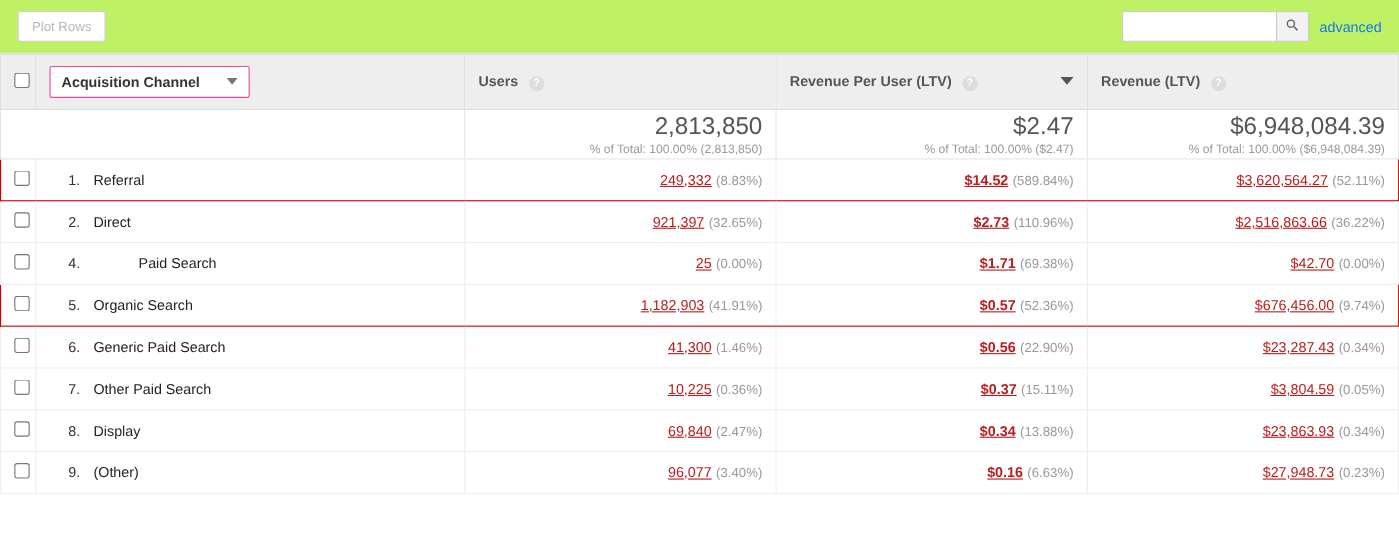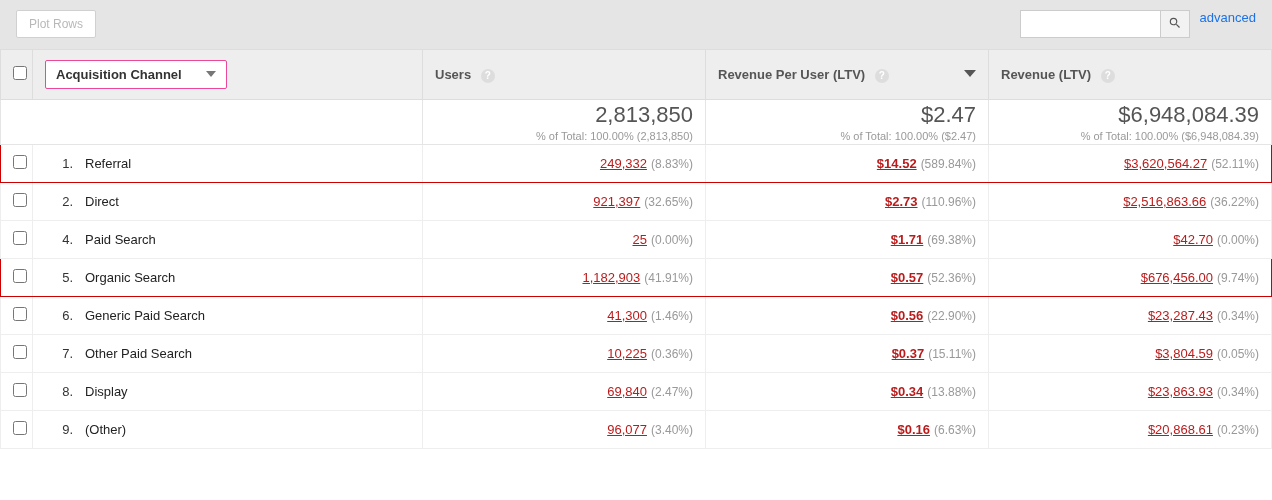--- a/index.html
+++ b/index.html
@@ -1,17 +1,17 @@
 <!DOCTYPE html>
 <html><head>
 <meta charset="utf-8">
 <style>
   * { box-sizing: border-box; margin: 0; padding: 0; }
   body { font-family: Arial, Helvetica, sans-serif; font-size: 13px; color: #333; background: #fff; width: 1272px; }
-  .toolbar { display: flex; align-items: flex-start; padding: 10px 16px; background: #e5e5e5; border-bottom: 1px solid #e5e5e5; }
+  .toolbar { display: flex; align-items: center; padding: 10px 16px; background: #bef264; border-bottom: 1px solid #e5e5e5; }
   .plot-rows-btn { padding: 6px 12px; border: 1px solid #d0d0d0; background: #fff; color: #b8b8b8; font-size: 12px; border-radius: 2px; cursor: not-allowed; }
   .spacer { flex: 1; }
   .search-box { display: flex; align-items: stretch; }
   .search-input { width: 140px; border: 1px solid #ccc; border-right: none; padding: 4px 6px; font-size: 12px; height: 28px; }
   .search-btn { width: 30px; height: 28px; border: 1px solid #ccc; background: #f2f2f2; display: flex; align-items: center; justify-content: center; cursor: pointer; }
   .search-btn svg { width: 14px; height: 14px; fill: #555; }
   .advanced-link { margin-left: 10px; color: #1a73e8; font-size: 13px; cursor: pointer; }
   table { width: 100%; border-collapse: collapse; table-layout: fixed; }
   col.cb-col { width: 32px; }
   col.dim-col { width: 390px; }
@@ -124,21 +124,21 @@
       </tr>
       <tr class="data-row">
         <td class="cb-cell"><input type="checkbox" style=""></td>
         <td class="name-cell"><span style="display:inline-block;width:28px;text-align:right;margin-right:12px;color:#333;">2.</span><span style="cursor:pointer;">Direct</span></td>
         <td class="metric-cell"><span class="metric-main">921,397</span><span class="metric-pct">(32.65%)</span></td>
         <td class="metric-cell"><span class="metric-main metric-bold">$2.73</span><span class="metric-pct">(110.96%)</span></td>
         <td class="metric-cell"><span class="metric-main">$2,516,863.66</span><span class="metric-pct">(36.22%)</span></td>
       </tr>
       <tr class="data-row">
         <td class="cb-cell"><input type="checkbox" style=""></td>
-        <td class="name-cell"><span style="display:inline-block;width:28px;text-align:right;margin-right:12px;color:#333;">4.</span><span style="cursor:pointer;">Paid Search</span></td>
+        <td class="name-cell"><span style="display:inline-block;width:28px;text-align:right;margin-right:12px;color:#333;">4.</span><span style="cursor:pointer;margin-left:41px;">Paid Search</span></td>
         <td class="metric-cell"><span class="metric-main">25</span><span class="metric-pct">(0.00%)</span></td>
         <td class="metric-cell"><span class="metric-main metric-bold">$1.71</span><span class="metric-pct">(69.38%)</span></td>
         <td class="metric-cell"><span class="metric-main">$42.70</span><span class="metric-pct">(0.00%)</span></td>
       </tr>
       <tr class="data-row highlight highlight-top highlight-bot">
         <td class="cb-cell"><input type="checkbox" style=""></td>
         <td class="name-cell"><span style="display:inline-block;width:28px;text-align:right;margin-right:12px;color:#333;">5.</span><span style="cursor:pointer;">Organic Search</span></td>
         <td class="metric-cell"><span class="metric-main">1,182,903</span><span class="metric-pct">(41.91%)</span></td>
         <td class="metric-cell"><span class="metric-main metric-bold">$0.57</span><span class="metric-pct">(52.36%)</span></td>
         <td class="metric-cell"><span class="metric-main">$676,456.00</span><span class="metric-pct">(9.74%)</span></td>
@@ -162,16 +162,16 @@
         <td class="name-cell"><span style="display:inline-block;width:28px;text-align:right;margin-right:12px;color:#333;">8.</span><span style="cursor:pointer;">Display</span></td>
         <td class="metric-cell"><span class="metric-main">69,840</span><span class="metric-pct">(2.47%)</span></td>
         <td class="metric-cell"><span class="metric-main metric-bold">$0.34</span><span class="metric-pct">(13.88%)</span></td>
         <td class="metric-cell"><span class="metric-main">$23,863.93</span><span class="metric-pct">(0.34%)</span></td>
       </tr>
       <tr class="data-row">
         <td class="cb-cell"><input type="checkbox" style=""></td>
         <td class="name-cell"><span style="display:inline-block;width:28px;text-align:right;margin-right:12px;color:#333;">9.</span><span style="cursor:pointer;">(Other)</span></td>
         <td class="metric-cell"><span class="metric-main">96,077</span><span class="metric-pct">(3.40%)</span></td>
         <td class="metric-cell"><span class="metric-main metric-bold">$0.16</span><span class="metric-pct">(6.63%)</span></td>
-        <td class="metric-cell"><span class="metric-main">$20,868.61</span><span class="metric-pct">(0.23%)</span></td>
+        <td class="metric-cell"><span class="metric-main">$27,948.73</span><span class="metric-pct">(0.23%)</span></td>
       </tr>
     </tbody>
 </table>
 
 </body></html>

